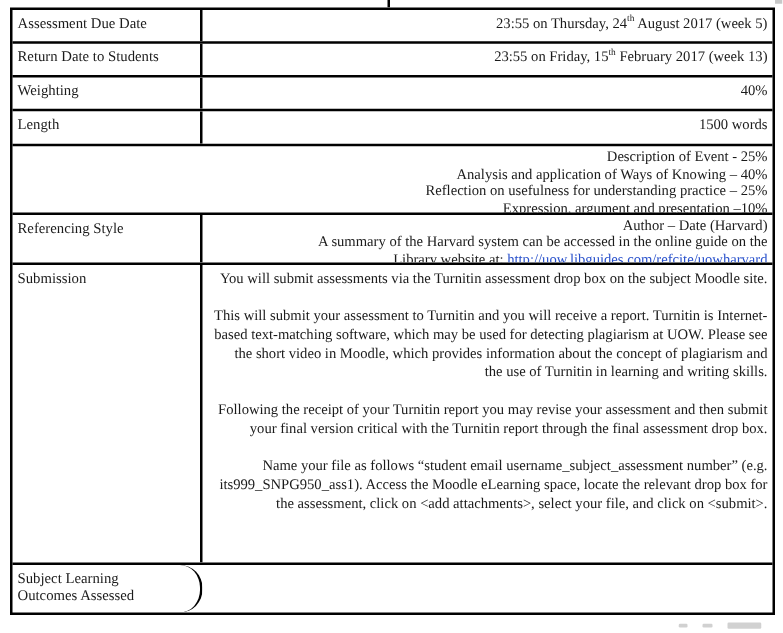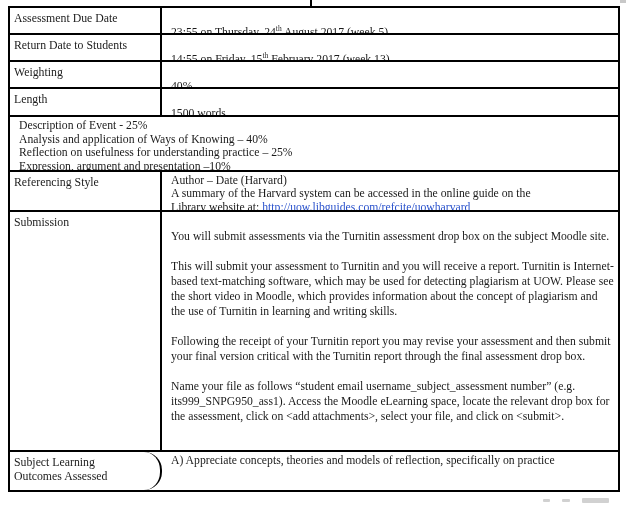--- a/index.html
+++ b/index.html
@@ -54,22 +54,22 @@
   .label {
     width: 152px; flex: 0 0 152px;
     border-right: 2px solid #000000;
     padding: 3px 4px 0 4px;
     font-size: 11.8px; line-height: 14px;
   }
   .label-narrow { max-width: 152px; border-radius: 18px; }
   .label-narrow .label-text { display: inline-block; max-width: 112px; }
   .value {
     flex: 1 1 auto;
-    padding: 17px 4px 0 9px;
-    font-size: 11.7px; line-height: 15px;
+    padding: 3px 4px 0 9px;
+    font-size: 11.7px; line-height: 15px; text-align: right;
   }
   .lh-tight  { line-height: 13.5px; padding-top: 2px; }
   .lh-tight2 { line-height: 13.3px; padding-top: 2px; }
 
   .value p { margin: 0 0 15px 0; }
   .value p:last-child { margin-bottom: 0; }
 
   .sup { vertical-align: super; font-size: 7.5px; line-height: 0; }
 
   .link { color: #2a52cc; text-decoration: underline; cursor: pointer; }
@@ -97,21 +97,21 @@
     <div class="row h27">
       <div class="cell label">Assessment Due Date</div>
       <div class="cell value">
         <span>23:55 on Thursday, 24</span><span class="sup">th</span><span> August 2017 (week 5)</span>
       </div>
     </div>
 
     <div class="row h27">
       <div class="cell label">Return Date to Students</div>
       <div class="cell value">
-        <span>14:55 on Friday, 15</span><span class="sup">th</span><span> February 2017 (week 13)</span>
+        <span>23:55 on Friday, 15</span><span class="sup">th</span><span> February 2017 (week 13)</span>
       </div>
     </div>
 
     <div class="row h27">
       <div class="cell label">Weighting</div>
       <div class="cell value">40%</div>
     </div>
 
     <div class="row h28">
       <div class="cell label">Length</div>
@@ -146,21 +146,20 @@
         <p>Following the receipt of your Turnitin report you may revise your assessment and then submit your final version critical with the Turnitin report through the final assessment drop box.</p>
         <p>Name your file as follows “student email username_subject_assessment number” (e.g. its999_SNPG950_ass1).  Access the Moodle eLearning space, locate the relevant drop box for the assessment, click on &lt;add attachments&gt;, select your file, and click on &lt;submit&gt;.</p>
       </div>
     </div>
 
     <div class="row h38">
       <div class="cell label label-narrow">
         <span class="label-text">Subject Learning Outcomes Assessed</span>
       </div>
       <div class="cell value lh-tight2">
-        <div>A) Appreciate concepts, theories and models of reflection, specifically on practice</div>
       </div>
     </div>
 
   </div>
 
   <div class="footer-marks">
     <span class="mark m1"></span>
     <span class="mark m2"></span>
     <span class="mark m3"></span>
   </div>

